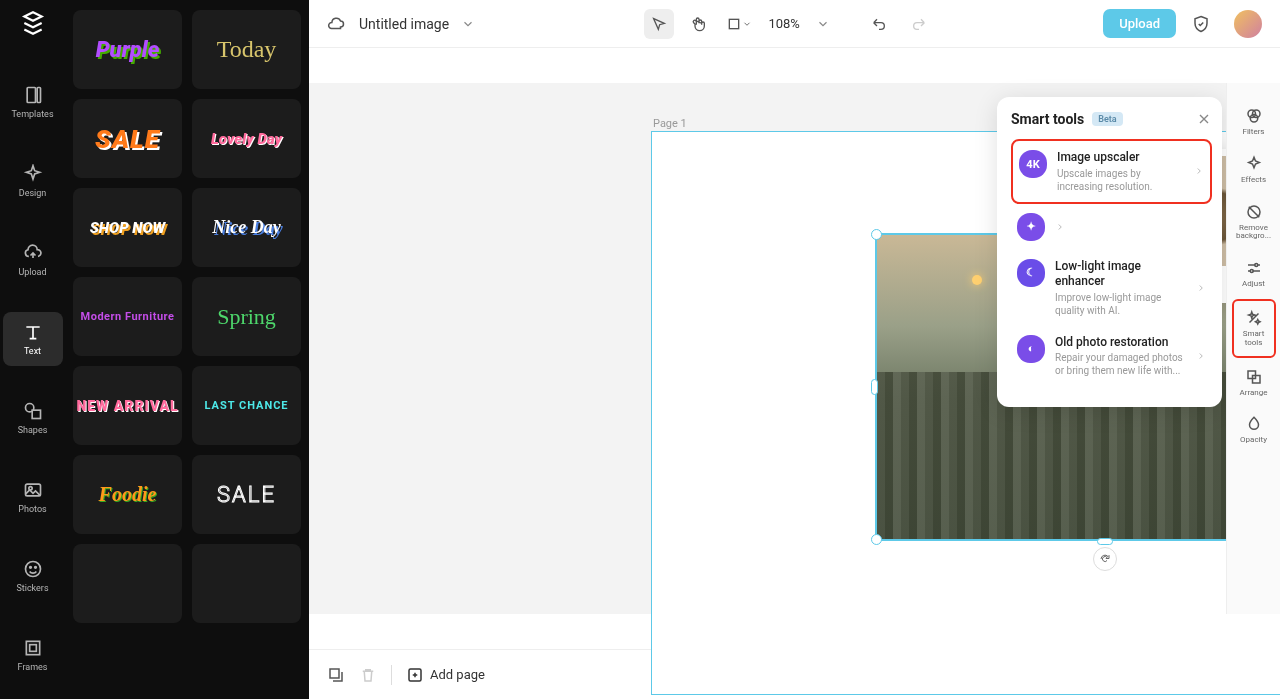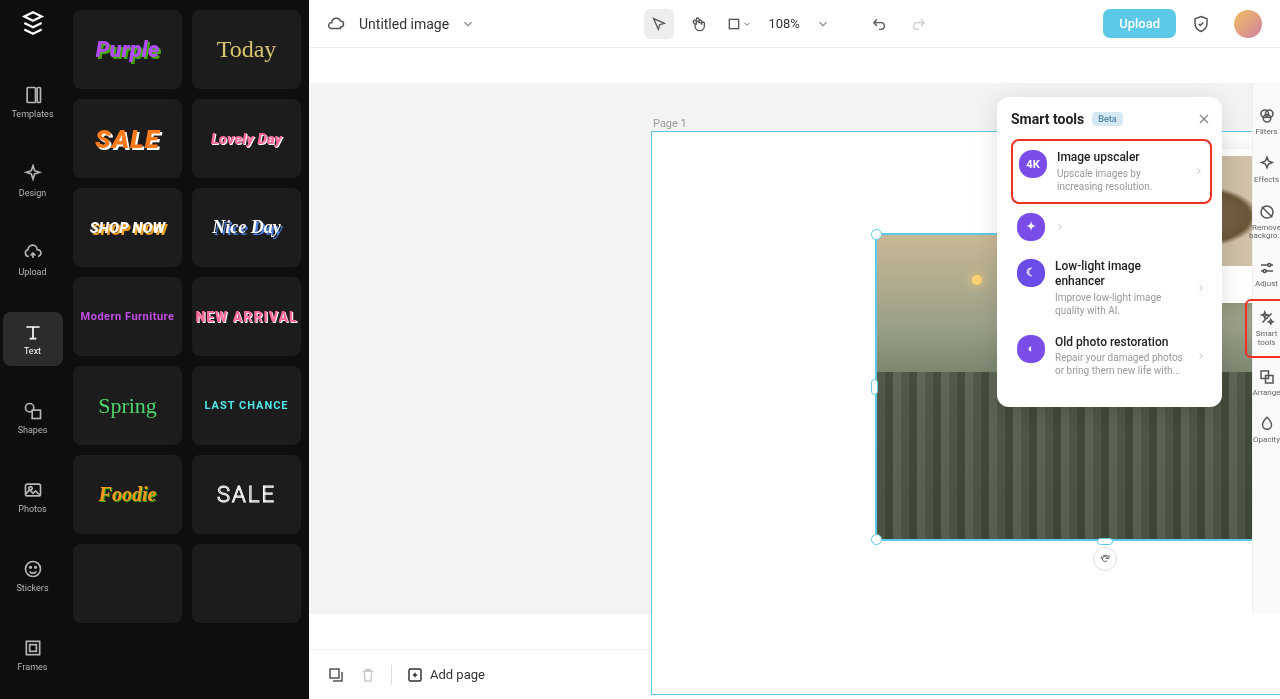--- a/index.html
+++ b/index.html
@@ -65,21 +65,21 @@
 .sp-beta { background: #d4e8f5; color: #5a8aa8; font-size: 9px; padding: 2px 6px; border-radius: 4px; font-weight: 600; }
 .sp-close { margin-left: auto; color: #888; cursor: pointer; width: 16px; height: 16px; }
 .sp-item { display: flex; align-items: flex-start; gap: 10px; padding: 9px 6px; border-radius: 8px; cursor: pointer; position: relative; }
 .sp-item.hl { border: 2px solid #f03020; }
 .sp-icon { width: 28px; height: 28px; border-radius: 13px; background: #7a4de8; display: flex; align-items: center; justify-content: center; flex-shrink: 0; color: #fff; font-size: 11px; font-weight: bold; }
 .sp-icon.moon { background: #6a4de8; }
 .sp-txt { flex: 1; }
 .sp-name { font-size: 12px; font-weight: 500; color: #222; line-height: 1.3; }
 .sp-desc { font-size: 10px; color: #999; line-height: 1.3; margin-top: 1px; }
 .sp-chev { color: #aaa; align-self: center; width: 10px; }
-.right-rail { position: absolute; right: 0; top: 0; width: 28px; height: 100%; background: #fafafa; border-left: 1px solid #eee; display: flex; flex-direction: column; align-items: center; padding-top: 16px; gap: 2px; }
+.right-rail { position: absolute; right: 0; top: 0; width: 54px; height: 100%; background: #fafafa; border-left: 1px solid #eee; display: flex; flex-direction: column; align-items: center; padding-top: 16px; gap: 2px; }
 .rr-item { width: 44px; display: flex; flex-direction: column; align-items: center; padding: 8px 0; cursor: pointer; color: #555; border-radius: 6px; }
 .rr-item.hl { border: 2px solid #f03020; }
 .rr-item .ricon { width: 18px; height: 18px; }
 .rr-item span { font-size: 8px; margin-top: 3px; text-align: center; line-height: 1.1; color: #666; }
 .bottom-bar { height: 50px; border-top: 1px solid #eee; display: flex; align-items: center; padding: 0 18px; gap: 14px; }
 .bb-icon { width: 18px; height: 18px; color: #555; cursor: pointer; }
 .bb-icon.dis { color: #ccc; }
 .bb-div { width: 1px; height: 20px; background: #ddd; }
 .bb-add { display: flex; align-items: center; gap: 6px; font-size: 13px; color: #333; cursor: pointer; }
 .bb-spacer { flex: 1; }
@@ -185,24 +185,24 @@
   <div class="text-card">
       <span class="tc-shopnow">SHOP NOW</span>
     </div>
   <div class="text-card">
       <span class="tc-niceday">Nice Day</span>
     </div>
   <div class="text-card">
       <span class="tc-modern">Modern Furniture</span>
     </div>
   <div class="text-card">
+      <span class="tc-spring">Spring</span>
+    </div>
+  <div class="text-card">
       <span class="tc-newarrival">NEW ARRIVAL</span>
-    </div>
-  <div class="text-card">
-      <span class="tc-spring">Spring</span>
     </div>
   <div class="text-card">
       <span class="tc-lastchance">LAST CHANCE</span>
     </div>
   <div class="text-card">
       <span class="tc-foodie">Foodie</span>
     </div>
   <div class="text-card">
       <span class="tc-sale2">SALE</span>
     </div>

